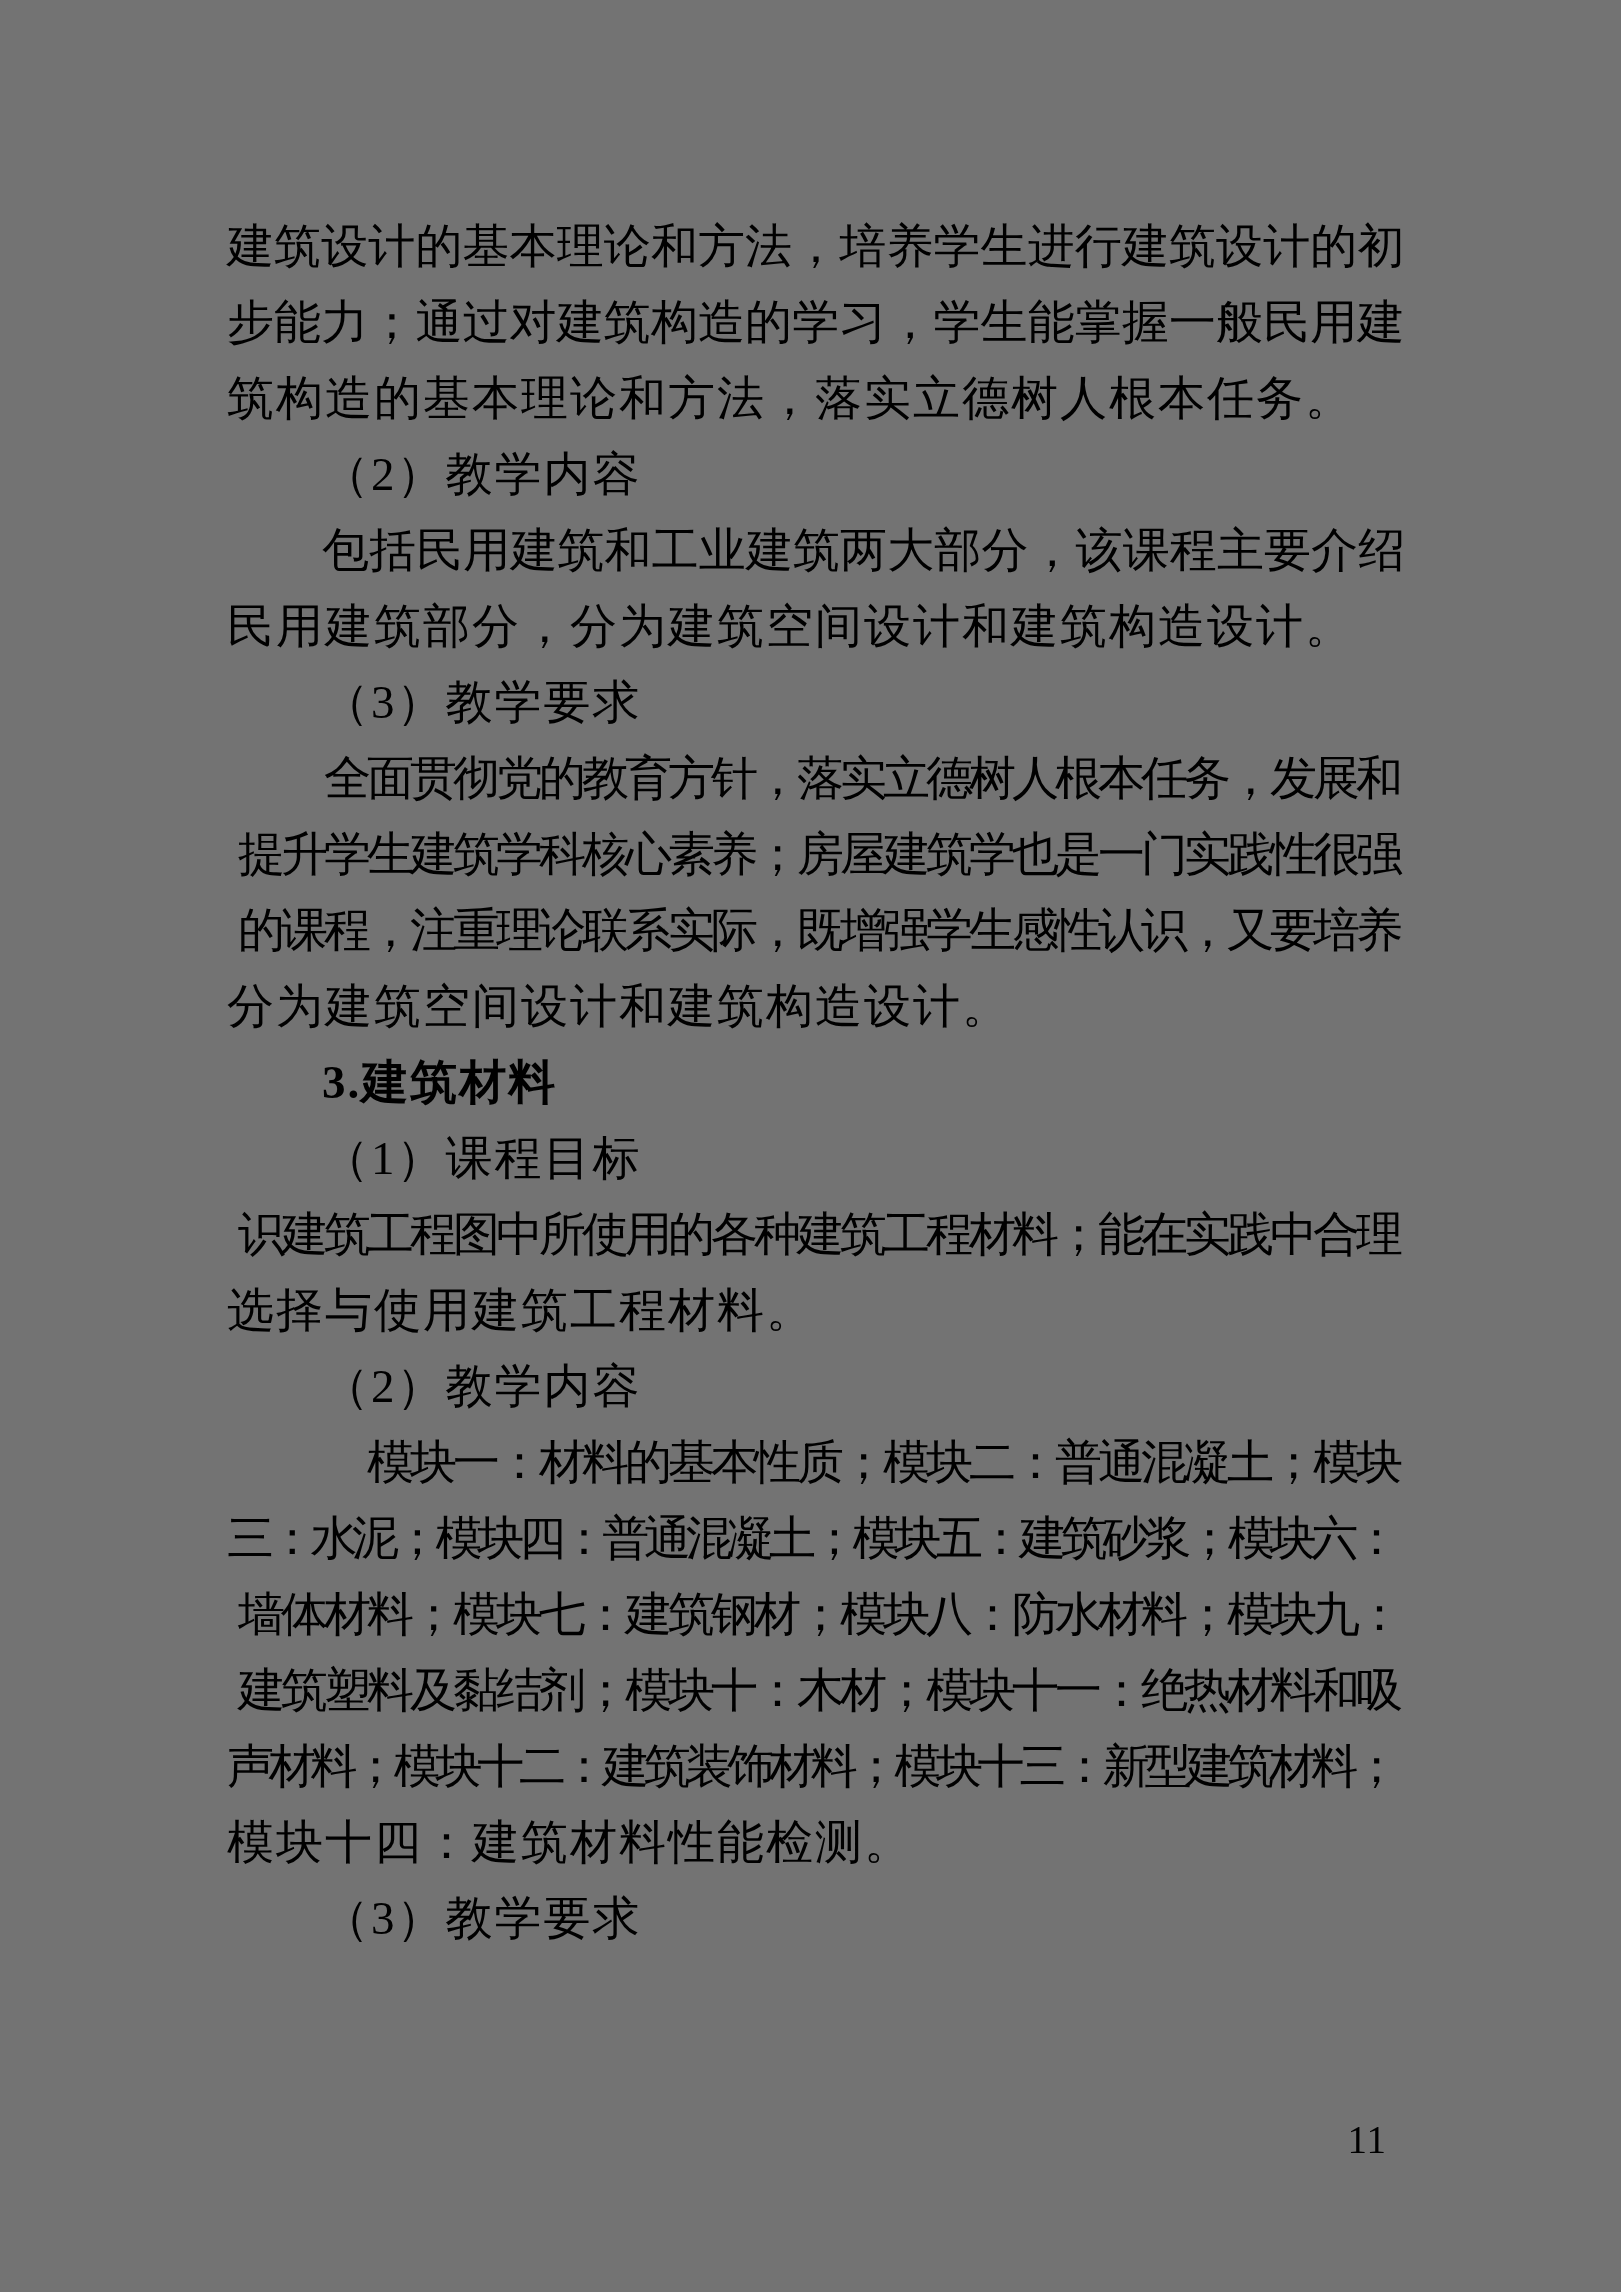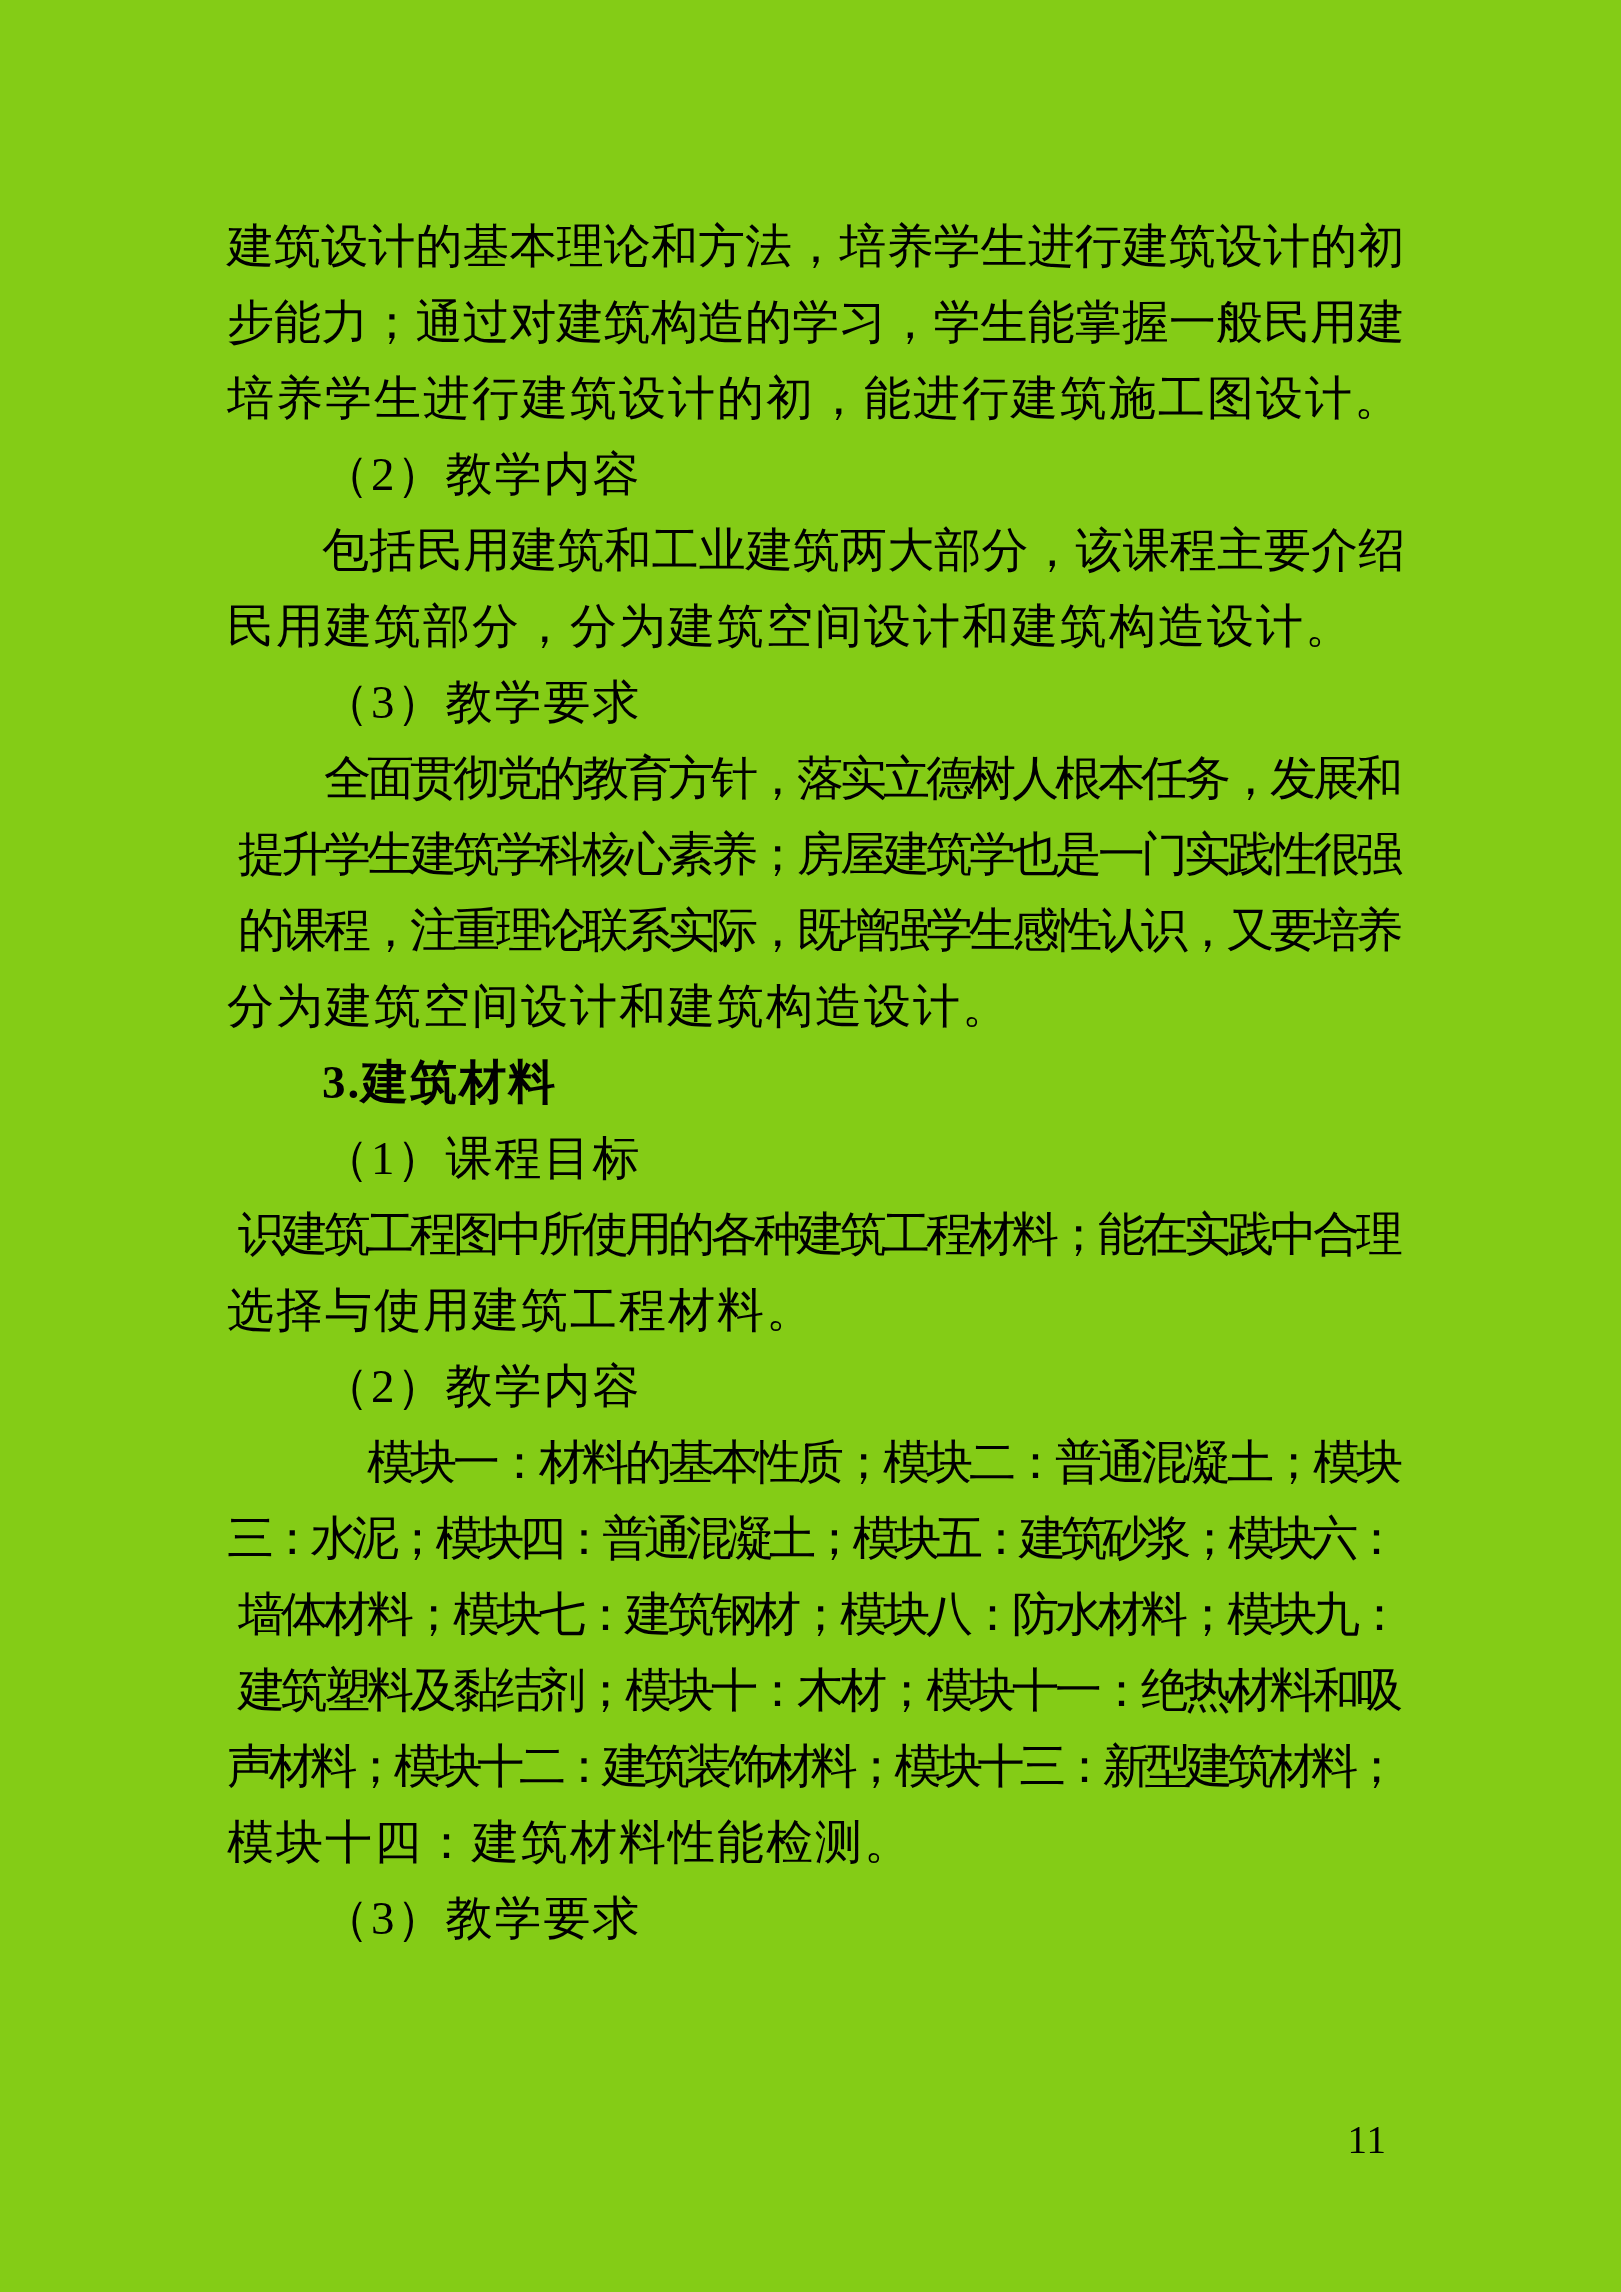--- a/index.html
+++ b/index.html
@@ -4,21 +4,21 @@
 <style>
   html, body {
     margin: 0;
     padding: 0;
     background: #ffffff;
   }
   .page {
     position: relative;
     width: 1621px;
     height: 2293px;
-    background: #84cc16;
+    background: #737373;
     overflow: hidden;
     color: #000000;
     font-family: "Liberation Serif", "DejaVu Serif", serif;
   }
   .content {
     position: absolute;
     left: 227px;
     top: 208px;
     width: 1172px;
   }
@@ -45,21 +45,21 @@
     font-family: "Liberation Serif", "DejaVu Serif", serif;
   }
 </style>
 </head>
 <body>
 
 <div class="page">
   <div class="content">
     <div class="ln ls0">建筑设计的基本理论和方法，培养学生进行建筑设计的初</div>
     <div class="ln ls0">步能力；通过对建筑构造的学习，学生能掌握一般民用建</div>
-    <div class="ln">培养学生进行建筑设计的初，能进行建筑施工图设计。</div>
+    <div class="ln">筑构造的基本理论和方法，落实立德树人根本任务。</div>
     <div class="ln ind">（2）教学内容</div>
     <div class="ln ind ls0">包括民用建筑和工业建筑两大部分，该课程主要介绍</div>
     <div class="ln">民用建筑部分，分为建筑空间设计和建筑构造设计。</div>
     <div class="ln ind">（3）教学要求</div>
     <div class="ln ind tight">全面贯彻党的教育方针，落实立德树人根本任务，发展和</div>
     <div class="ln tight">提升学生建筑学科核心素养；房屋建筑学也是一门实践性很强</div>
     <div class="ln tight">的课程，注重理论联系实际，既增强学生感性认识，又要培养</div>
     <div class="ln">分为建筑空间设计和建筑构造设计。</div>
     <div class="ln ind bold">3.建筑材料</div>
     <div class="ln ind">（1）课程目标</div>

